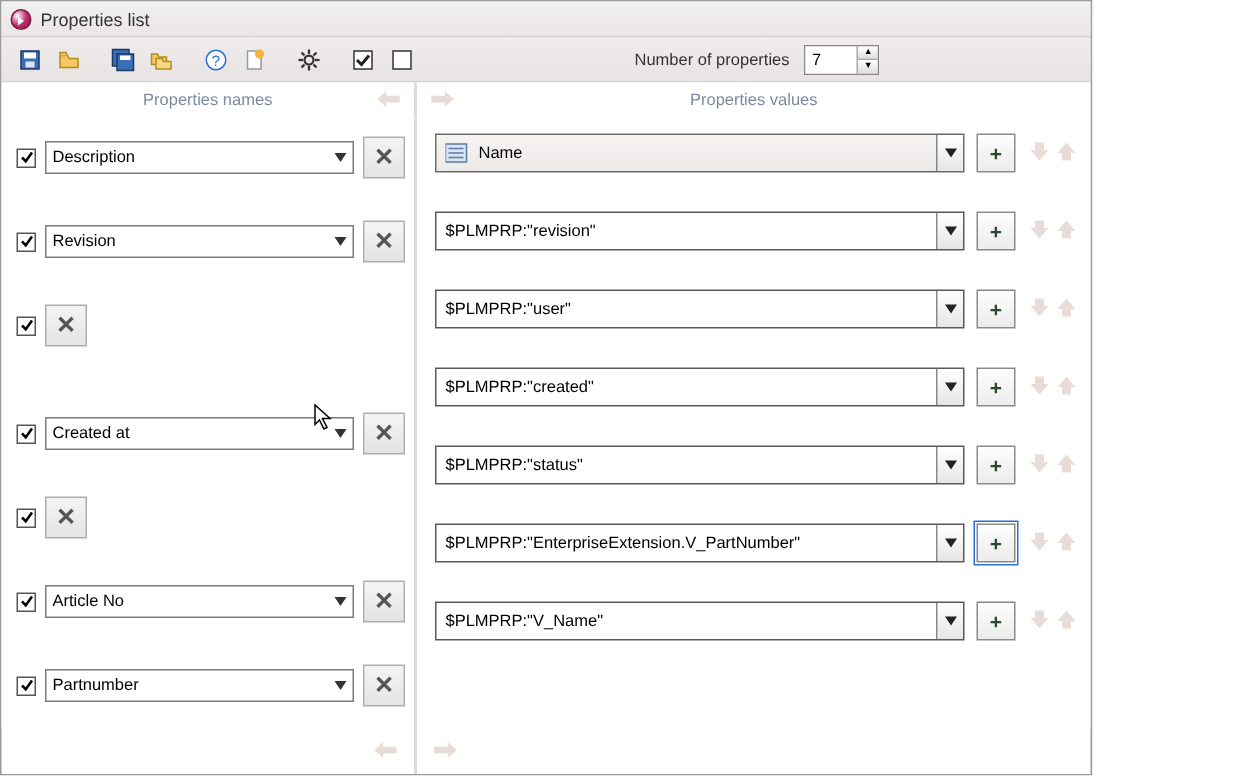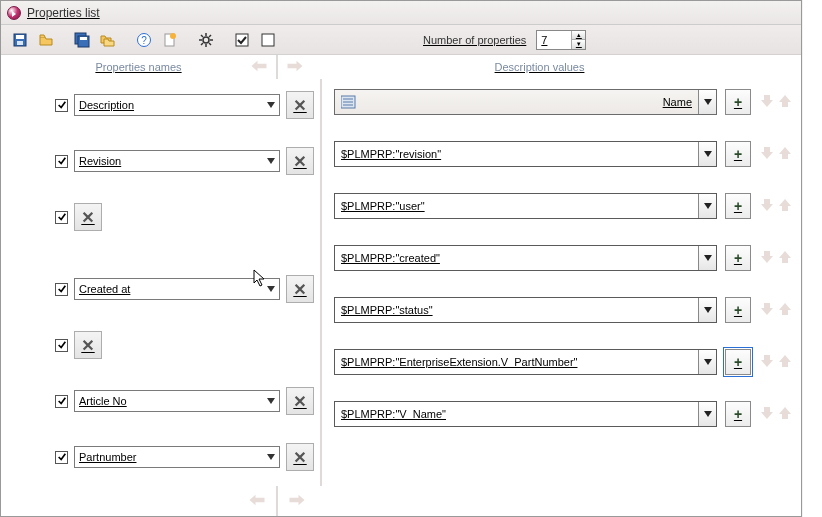--- a/index.html
+++ b/index.html
@@ -4,27 +4,26 @@
 <style>
   * { box-sizing: border-box; }
   body {
     margin: 0;
     font-family: Tahoma, Arial, sans-serif;
     font-size: 11px;
     background: #fff;
     color: #000;
   }
   .window {
-    width: 802px;
+    width: 728px;
     height: 517px;
     border: 1px solid #999;
     display: flex;
     flex-direction: column;
     box-shadow: 0 0 0 1px rgba(0,0,0,0.05);
-    text-decoration: underline;
   }
   
   .titlebar {
     height: 24px;
     background: linear-gradient(#f3f0f0,#eae6e6);
     border-bottom: 1px solid #ccc;
     display: flex;
     align-items: center;
     padding: 0 6px;
     gap: 6px;
@@ -100,21 +99,20 @@
 
   .arrow-svg { width:18px; height:14px; }
   .muted-arrow { fill:#e7dcd8; }
 
   
   .body {
     flex:1;
     display:flex;
     overflow:hidden;
     background:#fff;
-    padding-left:44px;
   }
   .left-col {
     width:275px;
     padding:12px 6px 0 10px;
     display:flex; flex-direction:column; gap:28px;
   }
   .divider-v { width:2px; background:#dedada; }
   .right-col {
     flex:1;
     padding:10px 8px 0 12px;
@@ -161,21 +159,21 @@
     flex:1; height:26px;
     border:1px solid #5a5a5a; background:#fff;
     display:flex; align-items:center;
     position:relative;
   }
   .value-combo.special{
     background:linear-gradient(#f6f4f2,#ece9e6);
     border:1px solid #6b6b6b;
   }
   .value-combo .txt{
-    flex:1; padding:0 6px; display:flex; align-items:center; gap:6px; height:100%;justify-content:space-between;
+    flex:1; padding:0 6px; display:flex; align-items:center; gap:6px; height:100%;
   }
   .value-combo .caret-btn{
     width:18px; height:100%;
     border-left:1px solid #888;
     background:linear-gradient(#fff,#e6e6e6);
     display:flex;align-items:center;justify-content:center;
     cursor:pointer;
   }
   .value-combo .caret-btn::after{
     content:""; width:0;height:0;border-left:4px solid transparent;border-right:4px solid transparent;border-top:6px solid #222;
@@ -312,21 +310,21 @@
           </svg>
       </span>
     </div>
     <div class="divider"></div>
     <div class="right">
       <span class="arrow-fwd">
         <svg class="arrow-svg" viewBox="0 0 24 18">
             <path class="muted-arrow" d="M14 2 L22 9 L14 16 L14 12 L2 12 L2 6 L14 6 Z"></path>
           </svg>
       </span>
-      <span>Description values</span>
+      <span>Properties values</span>
     </div>
   </div>
 
   <div class="body">
     <div class="left-col" id="left-col">
         <div class="name-row" style="position: relative;">
           <div class="chk">
             <svg viewBox="0 0 12 12">
               <path d="M2 6l3 3 5-7" fill="none" stroke="#000" stroke-width="2"></path>
             </svg>

